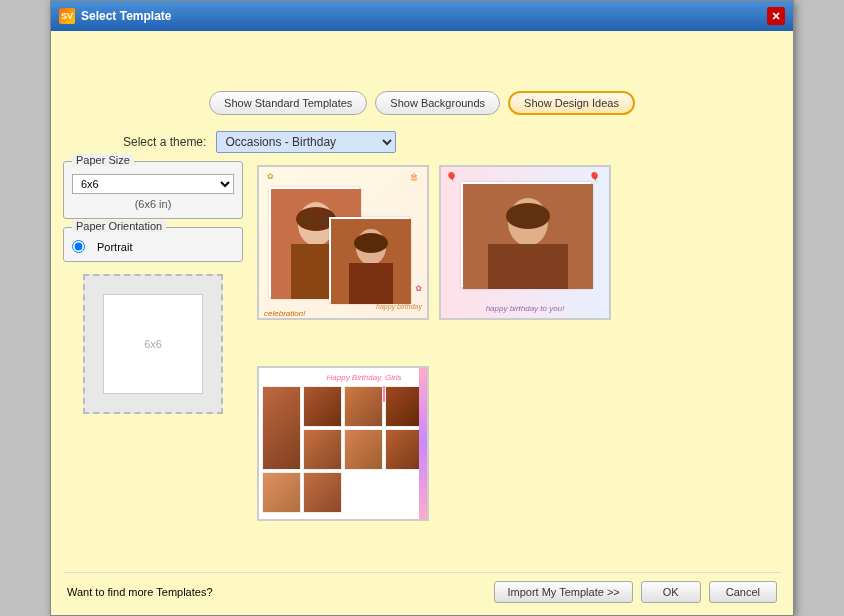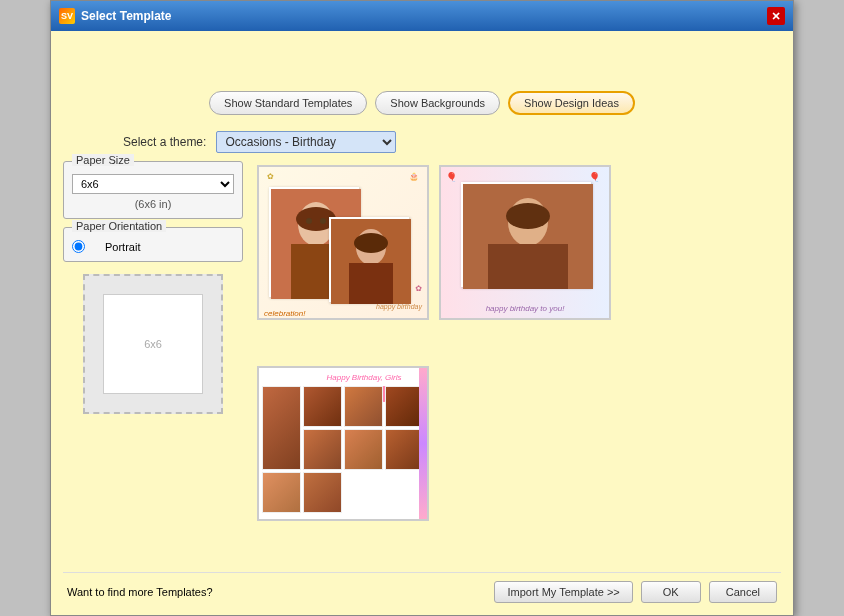--- a/index.html
+++ b/index.html
@@ -152,21 +152,21 @@
     }
     .paper-size-info {
       font-size: 11px;
       color: #555;
       margin-top: 4px;
       text-align: center;
     }
     .radio-label {
       display: flex;
       align-items: center;
-      gap: 20px;
+      gap: 12px;
       font-size: 11px;
       margin-top: 4px;
     }
     .preview-box {
       border: 2px dashed #bbb;
       background: #e8e8e8;
       width: 140px;
       height: 140px;
       margin: 0 auto;
       display: flex;

